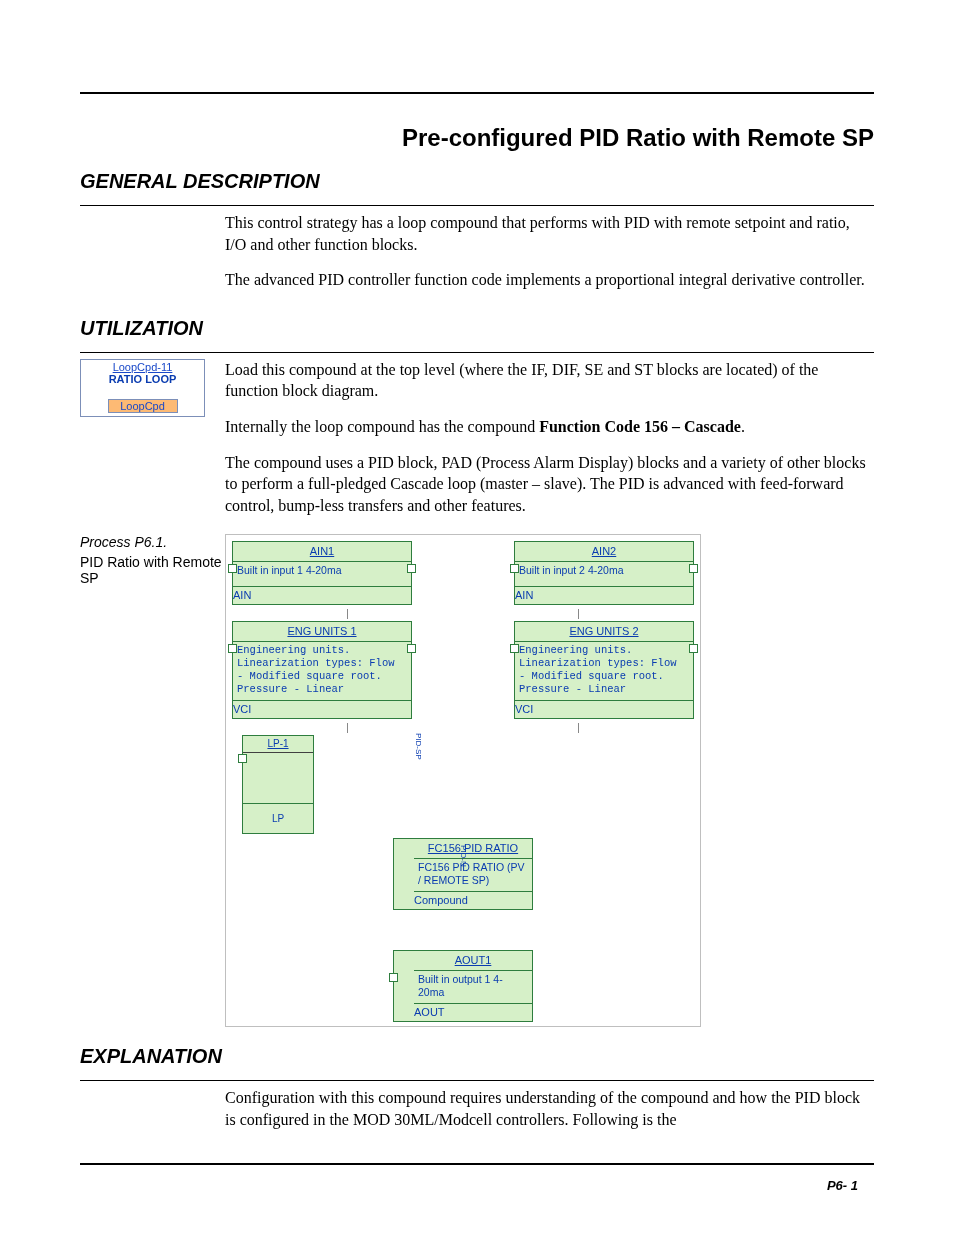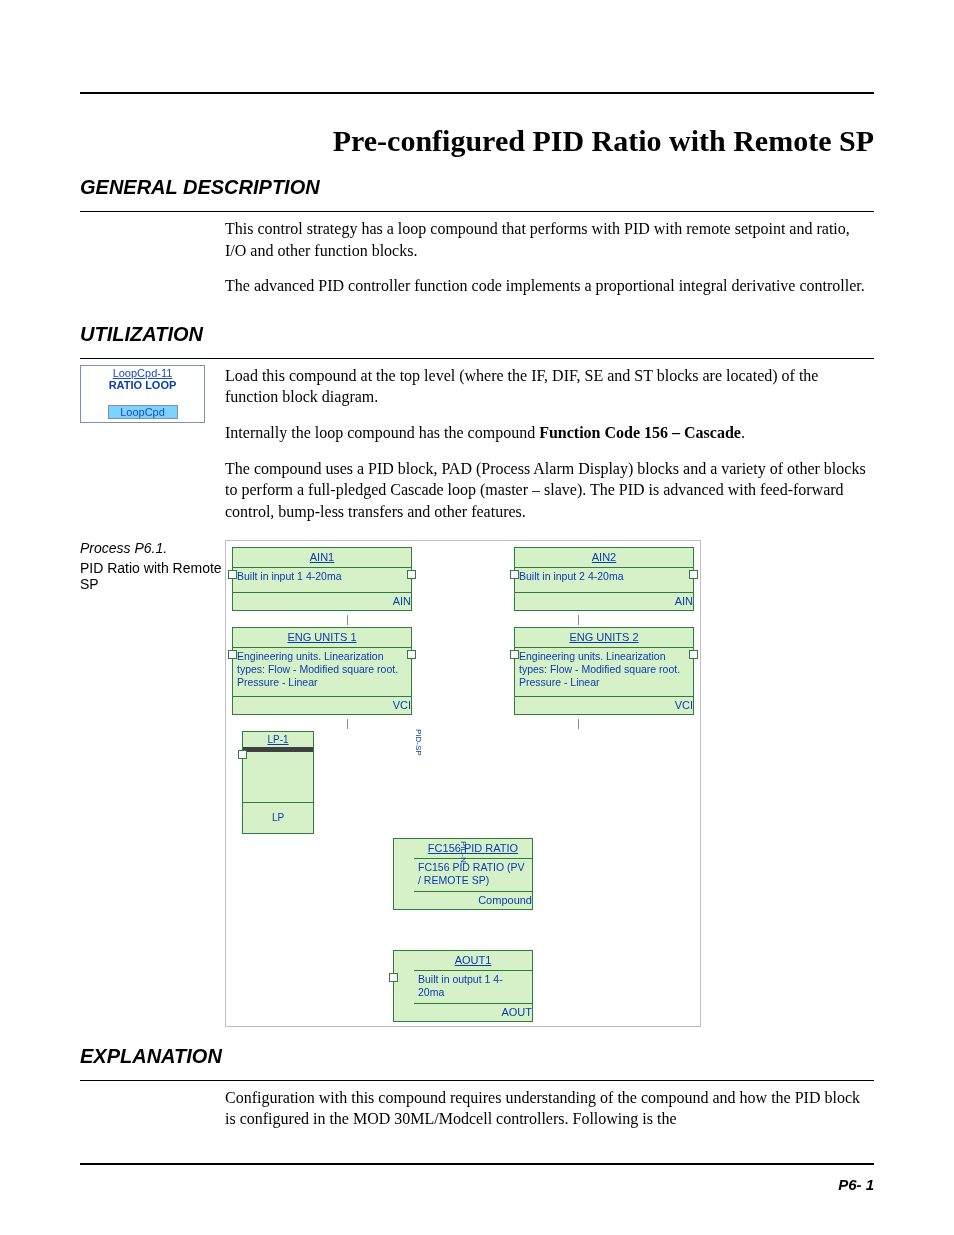--- a/index.html
+++ b/index.html
@@ -14,23 +14,23 @@
     box-sizing:border-box;
     padding:70px 80px 50px 80px;
     position:relative;
   }
   .top-rule{
     border-top:2px solid #000;
     margin-top:22px;
     margin-bottom:20px;
   }
   h1.title{
-    font-family:Liberation Serif, serif;
+    font-family:Liberation Sans, sans-serif;
     font-weight:bold;
-    font-size:30px;
+    font-size:24px;
     text-align:right;
     margin:30px 0 18px 0;
   }
   h2.section{
     font-family:Arial,Helvetica,sans-serif;
     font-weight:bold;
     font-style:italic;
     font-size:20px;
     margin:12px 0 6px 0;
     border-bottom:1px solid #000;
@@ -79,21 +79,21 @@
     text-align:center;
     font-weight:bold;
     padding:0 0 14px 0;
   }
   .cpd-icon .bot{
     border:1px solid #7c8fb8;
     width:68px;
     margin:0 auto 3px auto;
     text-align:center;
     color:#1a49c9;
-    background:#7dd3fc;
+    background:#fdba74;
     font-size:11px;
   }
   
   .diagram{
     width:476px;
     border:1px solid #bfbfbf;
     box-sizing:border-box;
     padding:6px 6px 4px 6px;
     position:relative;
     font-family:Arial,Helvetica,sans-serif;
@@ -132,23 +132,23 @@
     padding:2px 0;
     font-size:11px;
   }
   .dblock .db{
     padding:2px 4px 4px 4px;
     font-size:10.5px;
     color:#0a3cb0;
     line-height:1.25;
     min-height:18px;
   }
-  .dblock.tall .db{min-height:42px;}
+  .dblock.tall .db{min-height:42px;font-family:Liberation Mono, monospace;}
   .dblock .df{
-    text-align:right;
+    text-align:left;
     color:#0a3cb0;
     border-top:1px solid #2e7d3e;
     background:#d6f0c8;
     font-size:11px;
     padding:1px 0;
   }
   .port-l,.port-r{
     position:absolute;
     width:7px;height:7px;
     background:#fff;
@@ -172,37 +172,37 @@
     z-index:1;
   }
   .mini{
     width:70px;
     border:1px solid #2e7d3e;
     background:#d6f0c8;
     font-size:10px;color:#0a3cb0;text-align:center;
     margin:0 0 4px 10px;
     position:relative;z-index:1;
   }
-  .mini .dh{text-decoration:underline;border-bottom:5px solid #404040;padding:1px 0;}
+  .mini .dh{text-decoration:underline;border-bottom:1px solid #404040;padding:1px 0;}
   .mini .db{height:24px;}
   .mini .df{border-top:1px solid #2e7d3e;padding:8px;margin-top:26px;}
   .mini .port-l{left:-5px;top:18px;}
   .mid-block{
     width:140px;
     margin:0 auto 0 auto;
     padding-left:20px;
   }
   .footer-num{
     position:absolute;
     bottom:42px;
-    right:80px;
+    right:96px;
     font-family:Arial,Helvetica,sans-serif;
     font-style:italic;
     font-weight:bold;
-    font-size:15px;
+    font-size:13px;
   }
   .bottom-rule{
     position:absolute;
     left:80px;right:80px;
     bottom:70px;
     border-top:2px solid #000;
   }
   .tiny-vert{
     position:absolute;
     font-size:8px;

